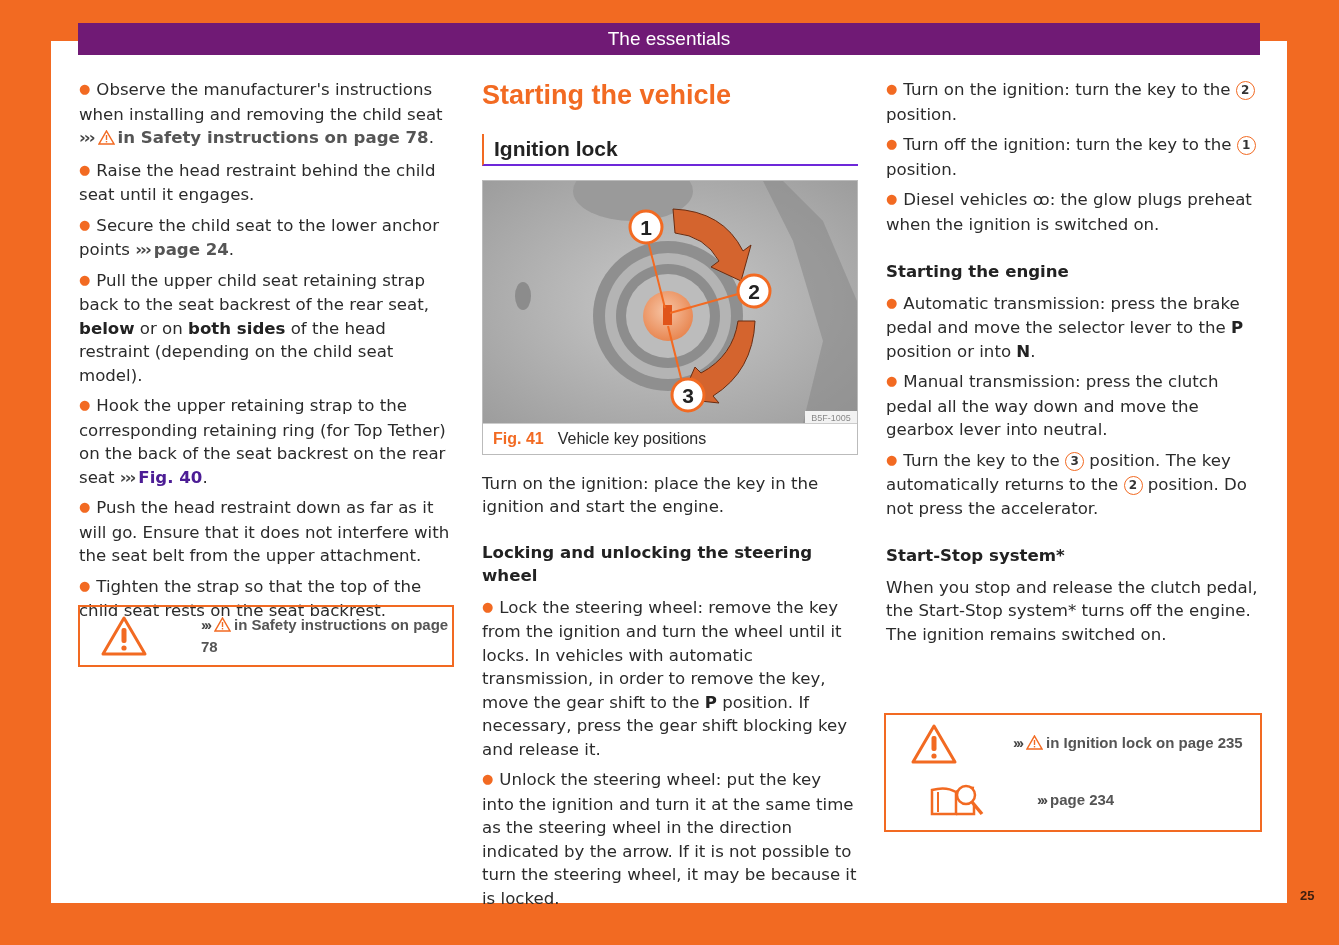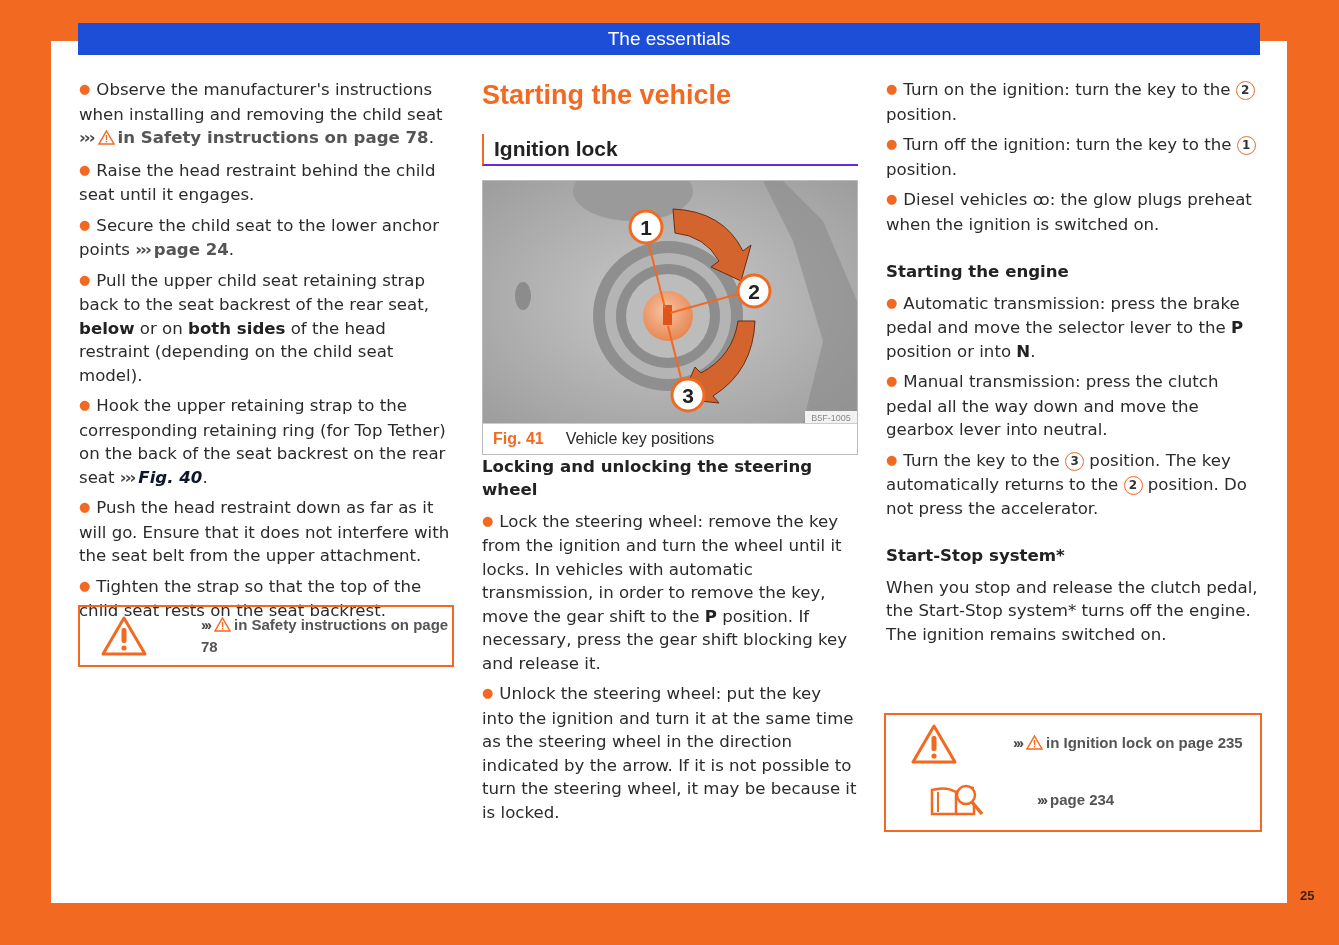--- a/index.html
+++ b/index.html
@@ -1,38 +1,38 @@
 <!DOCTYPE html>
 <html><head>
 <meta charset="utf-8">
 <style>
   html,body{margin:0;padding:0;}
   body{width:1339px;height:945px;background:#f26a22;position:relative;overflow:hidden;font-family:"DejaVu Sans","Liberation Sans",sans-serif;color:#2b2b2b;}
   .page{position:absolute;left:51px;top:41px;width:1236px;height:862px;background:#ffffff;}
-  .header-bar{position:absolute;left:78px;top:23px;width:1182px;height:32px;background:#1d4ed8;color:#fff;text-align:center;font-size:19px;line-height:32px;font-family:"Liberation Sans",sans-serif;}
+  .header-bar{position:absolute;left:78px;top:23px;width:1182px;height:32px;background:#701a75;color:#fff;text-align:center;font-size:19px;line-height:32px;font-family:"Liberation Sans",sans-serif;}
   .page-number{position:absolute;left:1292px;top:888px;font-size:13px;font-weight:bold;color:#3a1e10;font-family:"Liberation Sans",sans-serif;margin-left:8px;}
   .col{position:absolute;top:78px;font-size:16.6px;line-height:23.5px;}
   .col1{left:79px;width:376px;}
   .col2{left:482px;width:376px;}
   .col3{left:886px;width:374px;}
   p{margin:0;}
   .bullet{margin-bottom:7px;}
   .dot{color:#f26a22;font-size:13px;margin-right:6px;position:relative;top:-2px;}
   .link{font-weight:bold;color:#555;}
-  .link-orange{font-weight:bold;color:#0f172a;font-style:italic;}
+  .link-orange{font-weight:bold;color:#4c1d95;}
   b{color:#222;}
   .chev{font-weight:bold;color:#444;letter-spacing:-2px;margin-right:4px;}
   .warn-small{display:inline-block;vertical-align:-2px;margin-right:3px;}
   .h-sub{font-weight:bold;font-size:16.6px;color:#222;margin:0 0 8px 0;}
   .section-title{font-size:27px;font-weight:bold;color:#f26a22;margin:0 0 22px 0;line-height:34px;font-family:"Liberation Sans",sans-serif;}
   .subsection{border-left:2px solid #f26a22;border-bottom:2px solid #6d28d9;padding:3px 0 3px 10px;font-size:21px;font-weight:bold;color:#222;margin-bottom:14px;font-family:"Liberation Sans",sans-serif;}
   .figure{border:1px solid #bbb;width:374px;}
   .fig-img{width:374px;height:242px;display:block;}
   .fig-caption{padding:5px 10px;font-size:16px;line-height:20px;border-top:1px solid #ccc;font-family:"Liberation Sans",sans-serif;}
-  .fig-num{color:#f26a22;font-weight:bold;margin-right:22px;}
+  .fig-num{color:#f26a22;font-weight:bold;margin-right:14px;}
   .circ{display:inline-block;width:17px;height:17px;border:1.6px solid #f26a22;border-radius:50%;font-size:12px;line-height:17px;text-align:center;font-weight:bold;color:#333;vertical-align:1px;}
   .notice{border:2px solid #f26a22;position:absolute;}
   .notice-row{display:flex;align-items:center;gap:32px;}
   .notice-text{font-size:15px;font-weight:bold;color:#555;line-height:20px;font-family:"Liberation Sans",sans-serif;}
 </style>
 </head>
 <body>
 
 <div class="page"></div>
 <div class="header-bar"><span>The essentials</span></div>
@@ -106,20 +106,21 @@
       <text x="163" y="54" text-anchor="middle" font-size="21" font-weight="bold" fill="#222" font-family="Liberation Sans, sans-serif">1</text>
       <circle cx="271" cy="110" r="16" fill="#fff" stroke="#f26a22" stroke-width="3"></circle>
       <text x="271" y="118" text-anchor="middle" font-size="21" font-weight="bold" fill="#222" font-family="Liberation Sans, sans-serif">2</text>
       <circle cx="205" cy="214" r="16" fill="#fff" stroke="#f26a22" stroke-width="3"></circle>
       <text x="205" y="222" text-anchor="middle" font-size="21" font-weight="bold" fill="#222" font-family="Liberation Sans, sans-serif">3</text>
       <rect x="322" y="230" width="52" height="12" fill="#f2f2f2"></rect>
       <text x="348" y="240" text-anchor="middle" font-size="9" fill="#888" font-family="Liberation Sans, sans-serif">B5F-1005</text>
     </svg>
     <div class="fig-caption"><span class="fig-num">Fig. 41</span><span>Vehicle key positions</span></div>
   </div>
+  <p style="margin-top:17px;margin-bottom:22px;">Turn on the ignition: place the key in the ignition and start the engine.</p>
   <p class="h-sub">Locking and unlocking the steering wheel</p>
   <p class="bullet"><span class="dot">●</span><span>Lock the steering wheel: remove the key from the ignition and turn the wheel until it locks. In vehicles with automatic transmission, in order to remove the key, move the gear shift to the</span> <b>P</b> <span>position. If necessary, press the gear shift blocking key and release it.</span></p>
   <p class="bullet"><span class="dot">●</span><span>Unlock the steering wheel: put the key into the ignition and turn it at the same time as the steering wheel in the direction indicated by the arrow. If it is not possible to turn the steering wheel, it may be because it is locked.</span></p>
 </div>
 
 <div class="col col3">
   <p class="bullet"><span class="dot">●</span><span>Turn on the ignition: turn the key to the</span> <span class="circ">2</span> <span>position.</span></p>
   <p class="bullet"><span class="dot">●</span><span>Turn off the ignition: turn the key to the</span> <span class="circ">1</span> <span>position.</span></p>
   <p class="bullet" style="margin-bottom:24px;"><span class="dot">●</span><span>Diesel vehicles</span> <span>ꝏ</span><span>: the glow plugs preheat when the ignition is switched on.</span></p>
   <p class="h-sub">Starting the engine</p>

